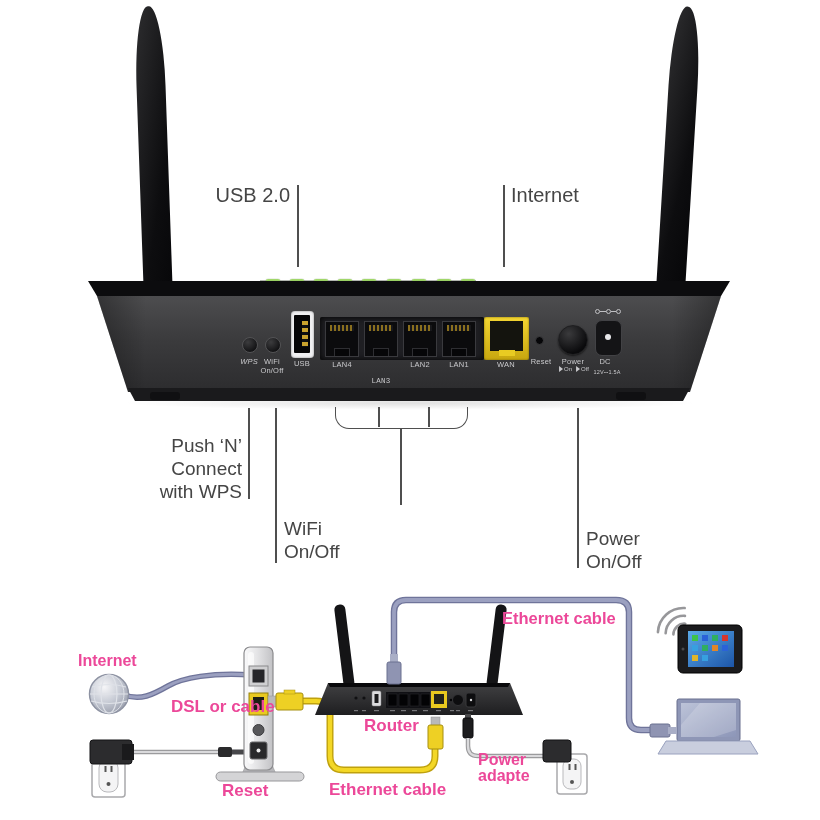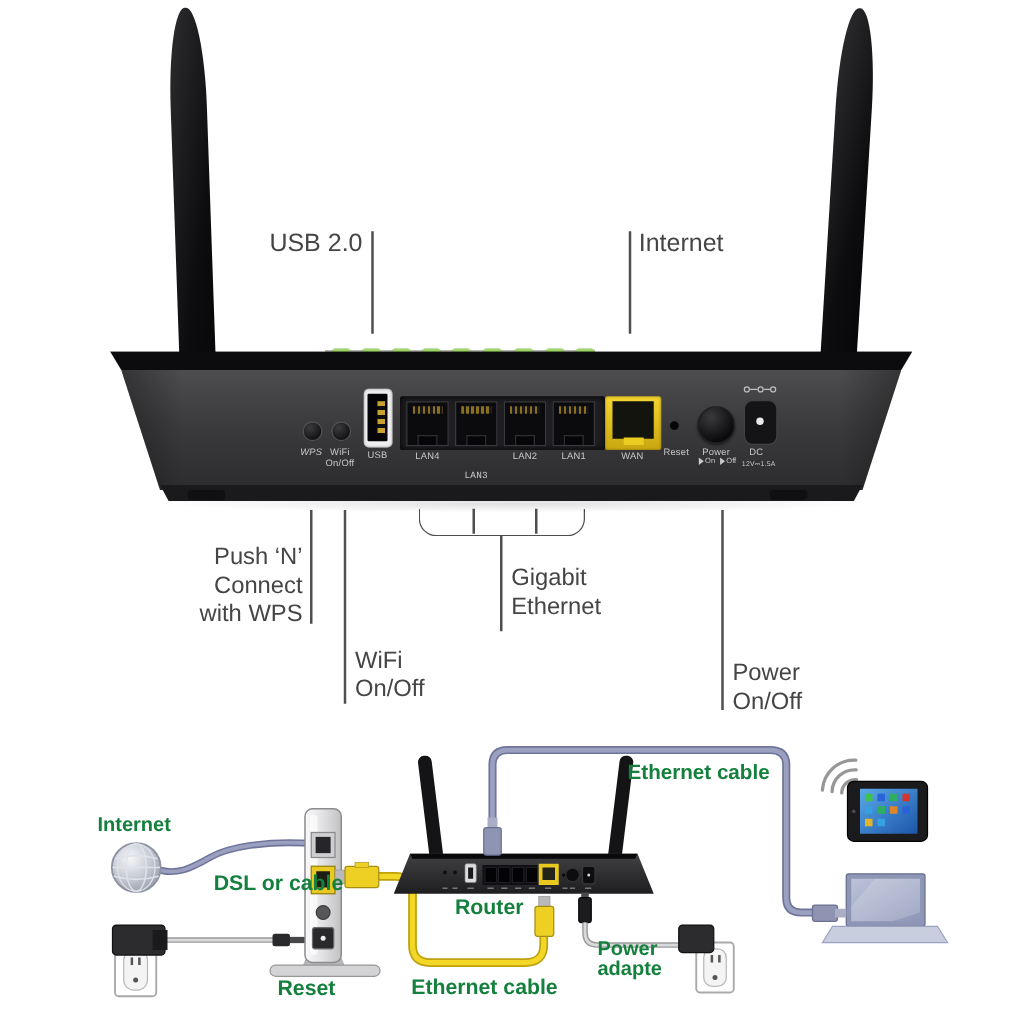--- a/index.html
+++ b/index.html
@@ -65,21 +65,21 @@
   .polarity b{display:block;flex:1;height:1px;background:#bfbfc2;}
   .plabel{position:absolute;color:#c9c9cc;font-size:7.5px;line-height:8.5px;text-align:center;
           transform:translateX(-50%);letter-spacing:.2px;}
   .plabel.small{font-size:5.5px;}
   .flagrow{position:absolute;transform:translateX(-50%);display:flex;gap:4px;color:#c9c9cc;
            font-size:6px;align-items:center;}
   .flag{width:0;height:0;border-top:3px solid transparent;border-bottom:3px solid transparent;
         border-left:4px solid #c9c9cc;margin-right:1px;}
   .flagrow span{display:flex;align-items:center;}
   
-  .blabel{position:absolute;color:#15803d;font-weight:bold;font-size:17px;line-height:17px;}
+  .blabel{position:absolute;color:#ec4899;font-weight:bold;font-size:17px;line-height:17px;}
 </style>
 </head>
 <body>
 
 <div id="canvas">
 
   <div class="callout right" style="left:170px;top:184px;width:120px;">USB 2.0</div>
   <div class="vline" style="left:297px;top:185px;height:82px;"></div>
   <div class="callout" style="left:511px;top:184px;">Internet</div>
   <div class="vline" style="left:503px;top:185px;height:82px;"></div>
@@ -158,22 +158,20 @@
   <div class="callout right pre" style="left:132px;top:434px;width:110px;font-size:19px;">Push ‘N’
 Connect
 with WPS</div>
   <div class="vline" style="left:275px;top:408px;height:155px;"></div>
   <div class="callout pre" style="left:284px;top:517px;font-size:19px;">WiFi
 On/Off</div>
   <div class="brace"></div>
   <div class="vline" style="left:378px;top:407px;height:20px;"></div>
   <div class="vline" style="left:428px;top:407px;height:20px;"></div>
   <div class="vline" style="left:400px;top:428px;height:77px;"></div>
-  <div class="callout pre" style="left:409px;top:451px;font-size:19px;">Gigabit
-Ethernet</div>
   <div class="vline" style="left:577px;top:408px;height:160px;"></div>
   <div class="callout pre" style="left:586px;top:527px;font-size:19px;">Power
 On/Off</div>
 
   <svg class="abs" style="left:0;top:590px;" width="820" height="230" viewBox="0 0 820 230">
     <defs>
       <radialGradient id="globe" cx="38%" cy="32%" r="75%">
         <stop offset="0" stop-color="#f6f6f8"></stop>
           <stop offset="55%" stop-color="#c6cad4"></stop>
           <stop offset="100%" stop-color="#979caa"></stop>

